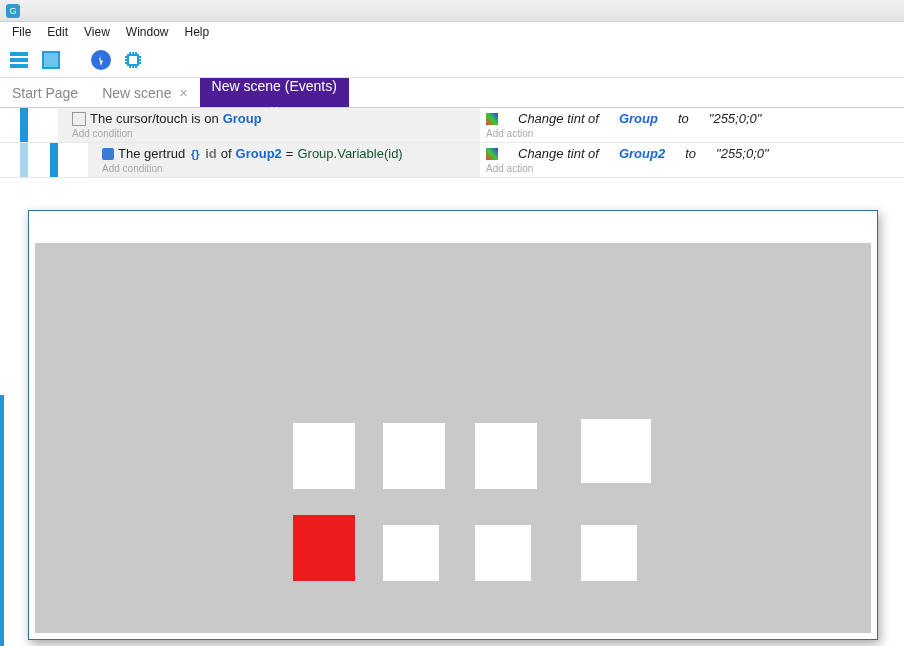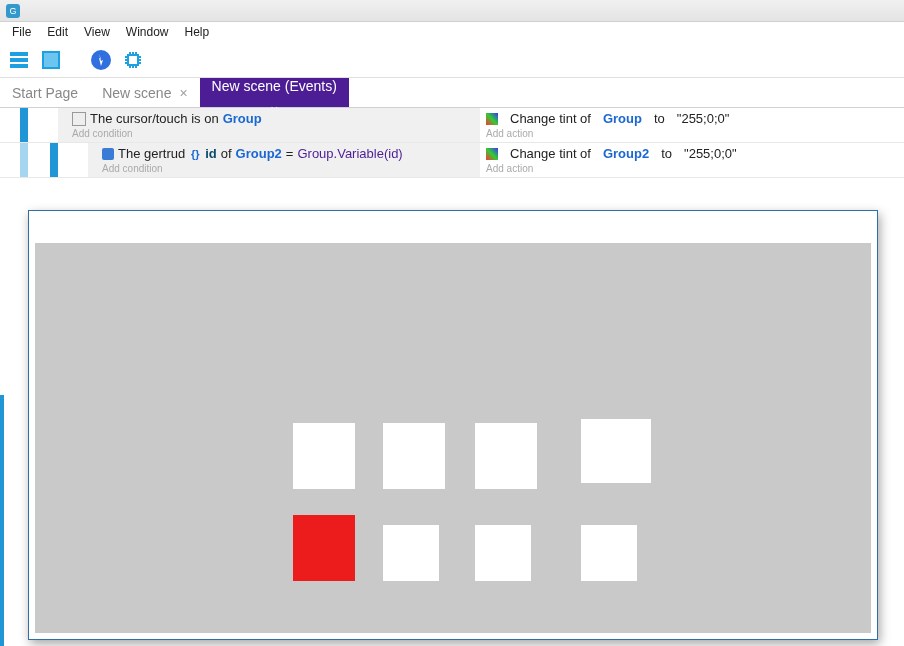--- a/index.html
+++ b/index.html
@@ -27,24 +27,24 @@
 .eventsheet { position: relative; background: #fff; }
 .event-row { display: flex; align-items: stretch; border-bottom: 1px solid #e8e8e8; font-size: 13px; }
 .event-left { width: 480px; display: flex; }
 .event-right { flex: 1; display: flex; flex-direction: column; padding: 3px 6px; }
 .gutter { display: flex; }
 .gutter-bar { width: 8px; background: #2196d6; margin-right: 2px; }
 .gutter-spacer { width: 20px; }
 .event-body { flex: 1; padding: 3px 14px; background: #f0f0f0; margin-left: 28px; }
 .cond-line { display: flex; align-items: center; gap: 4px; color: #222; }
 .cond-line .obj { color: #1a68d1; font-weight: 600; }
-.cond-line .varname { color: #0c4a6e; font-weight: 600; }
-.cond-line .expr { color: #4c1d95; text-align: center; }
+.cond-line .varname { color: #737373; font-weight: 600; }
+.cond-line .expr { color: #14532d; text-align: center; }
 .addlink { color: #aaa; font-size: 10px; margin-top: 2px; }
-.action-line { display: flex; align-items: center; gap: 12px; color: #222; }
+.action-line { display: flex; align-items: center; gap: 20px; color: #222; font-style: italic; }
 .action-line .obj { color: #1a68d1; font-weight: 600; }
 .icon-sq { width: 14px; height: 14px; display: inline-block; border: 1px solid #999; background: #eee; }
 .icon-color { width: 12px; height: 12px; display: inline-block; background: linear-gradient(45deg,#f33,#3c3,#33f); }
 .icon-var { width: 12px; height: 12px; display: inline-block; background: #3a7bd5; border-radius: 2px; }
 .icon-varwrap { width: 12px; height: 12px; display: inline-flex; align-items: center; justify-content: center; color: #1a68d1; font-size: 11px; font-weight: bold; }
 
 
 .preview-window { position: absolute; left: 28px; top: 210px; width: 850px; height: 430px; background: #fff; border: 1px solid #2f6ea8; box-shadow: 2px 4px 10px rgba(0,0,0,.35); }
 .pw-titlebar { height: 26px; background: linear-gradient(#eaf3fb,#cfe4f5); border-bottom: 1px solid #9ab7d2; display: flex; align-items: center; padding: 0 4px; font-size: 12px; color: #2a2a2a; }
 .pw-titlebar .app-icon { width: 14px; height: 14px; border-radius: 3px; margin-right: 6px; background: #3399cc; }

